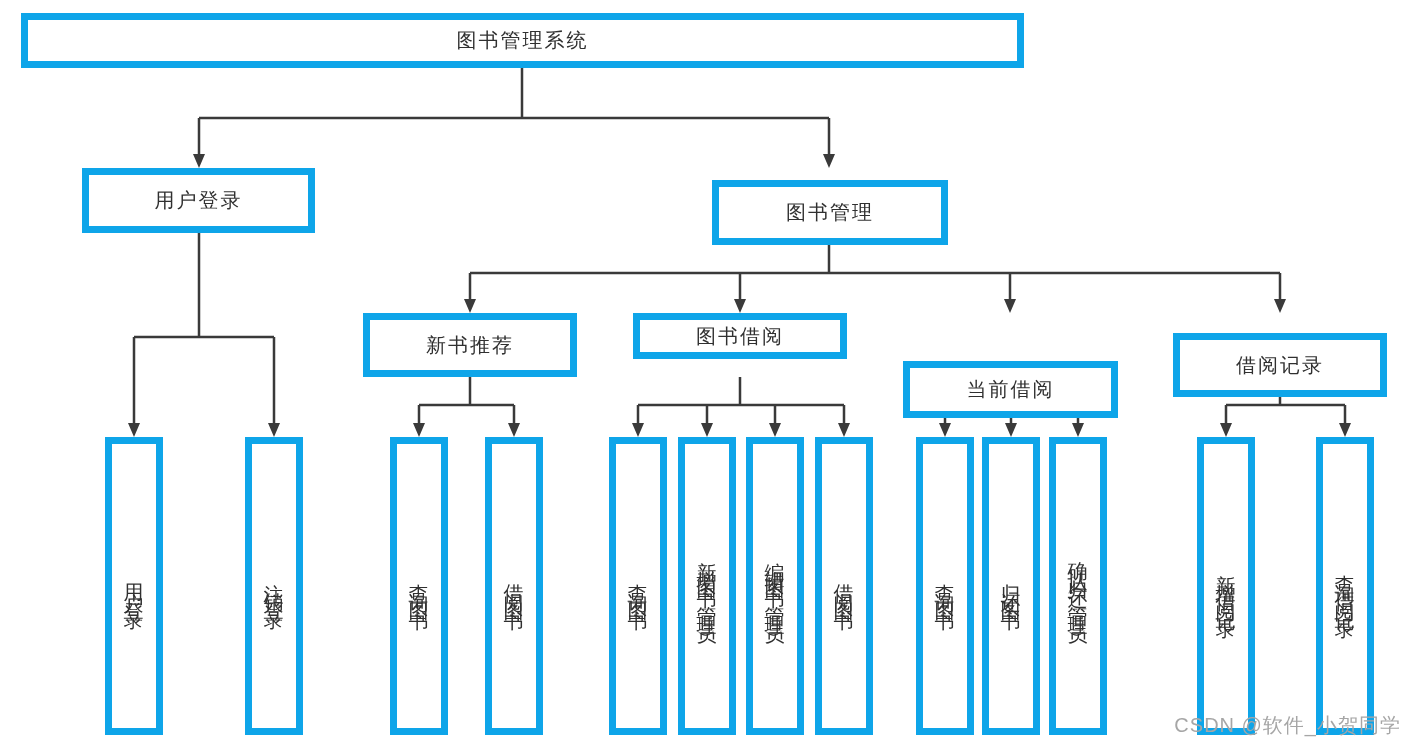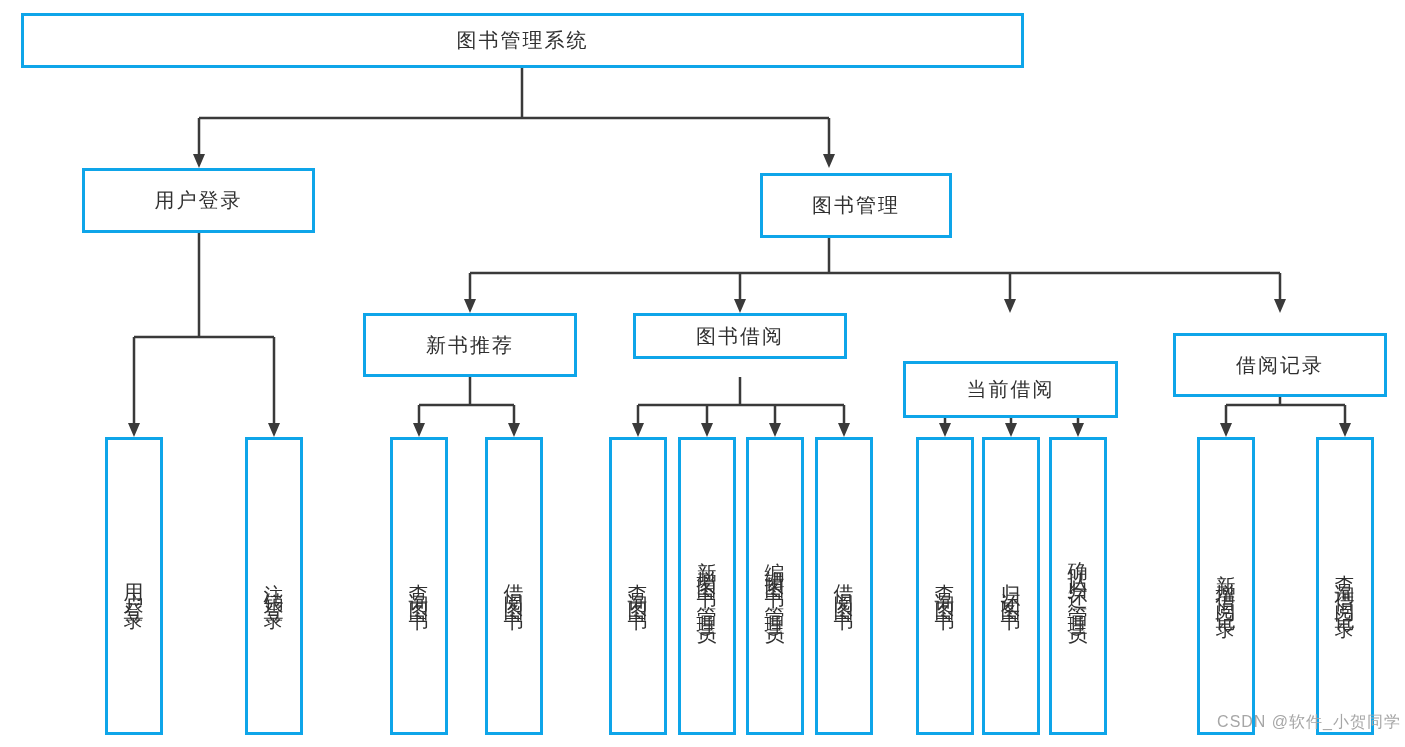--- a/index.html
+++ b/index.html
@@ -7,41 +7,41 @@
     position:relative;
     width:1405px;height:747px;
     background:#ffffff;
     font-family:"Liberation Sans",sans-serif;
     overflow:hidden;
   }
   #wires{position:absolute;left:0;top:0;width:1405px;height:747px;}
   .node{
     position:absolute;
     background:#ffffff;
-    border:3px solid #0ea5e9;
+    border:7px solid #0ea5e9;
     box-sizing:border-box;
     display:flex;
     align-items:center;
     justify-content:center;
     color:#303030;
     font-size:20px;
     letter-spacing:2px;
     white-space:nowrap;
   }
   .vnode .vtext{
     writing-mode:vertical-rl;
     text-orientation:mixed;
     letter-spacing:9px;
     white-space:normal;
     line-height:1;
   }
   #watermark{
     position:absolute;
     top:712px;right:4px;
-    font-size:16px;
+    font-size:20px;
     color:#a6a6a6;
     letter-spacing:1px;
   }
 </style>
 </head>
 <body>
 
 <div id="canvas">
 
   <svg id="wires" viewBox="0 0 1405 747" xmlns="http://www.w3.org/2000/svg">
@@ -95,21 +95,21 @@
              M939 423 L951 423 L945 437 Z
              M1005 423 L1017 423 L1011 437 Z
              M1072 423 L1084 423 L1078 437 Z
              M1220 423 L1232 423 L1226 437 Z
              M1339 423 L1351 423 L1345 437 Z"></path>
   </svg>
 
   <div class="node" style="left:21px;top:13px;width:1003px;height:55px;">图书管理系统</div>
 
   <div class="node" style="left:82px;top:168px;width:233px;height:65px;">用户登录</div>
-  <div class="node" style="left:712px;top:173px;width:192px;height:65px;margin-left:48px;">图书管理</div>
+  <div class="node" style="left:712px;top:180px;width:236px;height:65px;">图书管理</div>
 
   <div class="node" style="left:363px;top:313px;width:214px;height:64px;">新书推荐</div>
   <div class="node" style="left:633px;top:313px;width:214px;height:46px;">图书借阅</div>
   <div class="node" style="left:903px;top:313px;width:215px;height:57px;margin-top:48px;">当前借阅</div>
   <div class="node" style="left:1173px;top:313px;width:214px;height:64px;margin-top:20px;">借阅记录</div>
 
   <div class="node vnode" style="left:105px;top:437px;width:58px;height:298px;">
     <span class="vtext">用户登录</span>
   </div>
   <div class="node vnode" style="left:245px;top:437px;width:58px;height:298px;">

